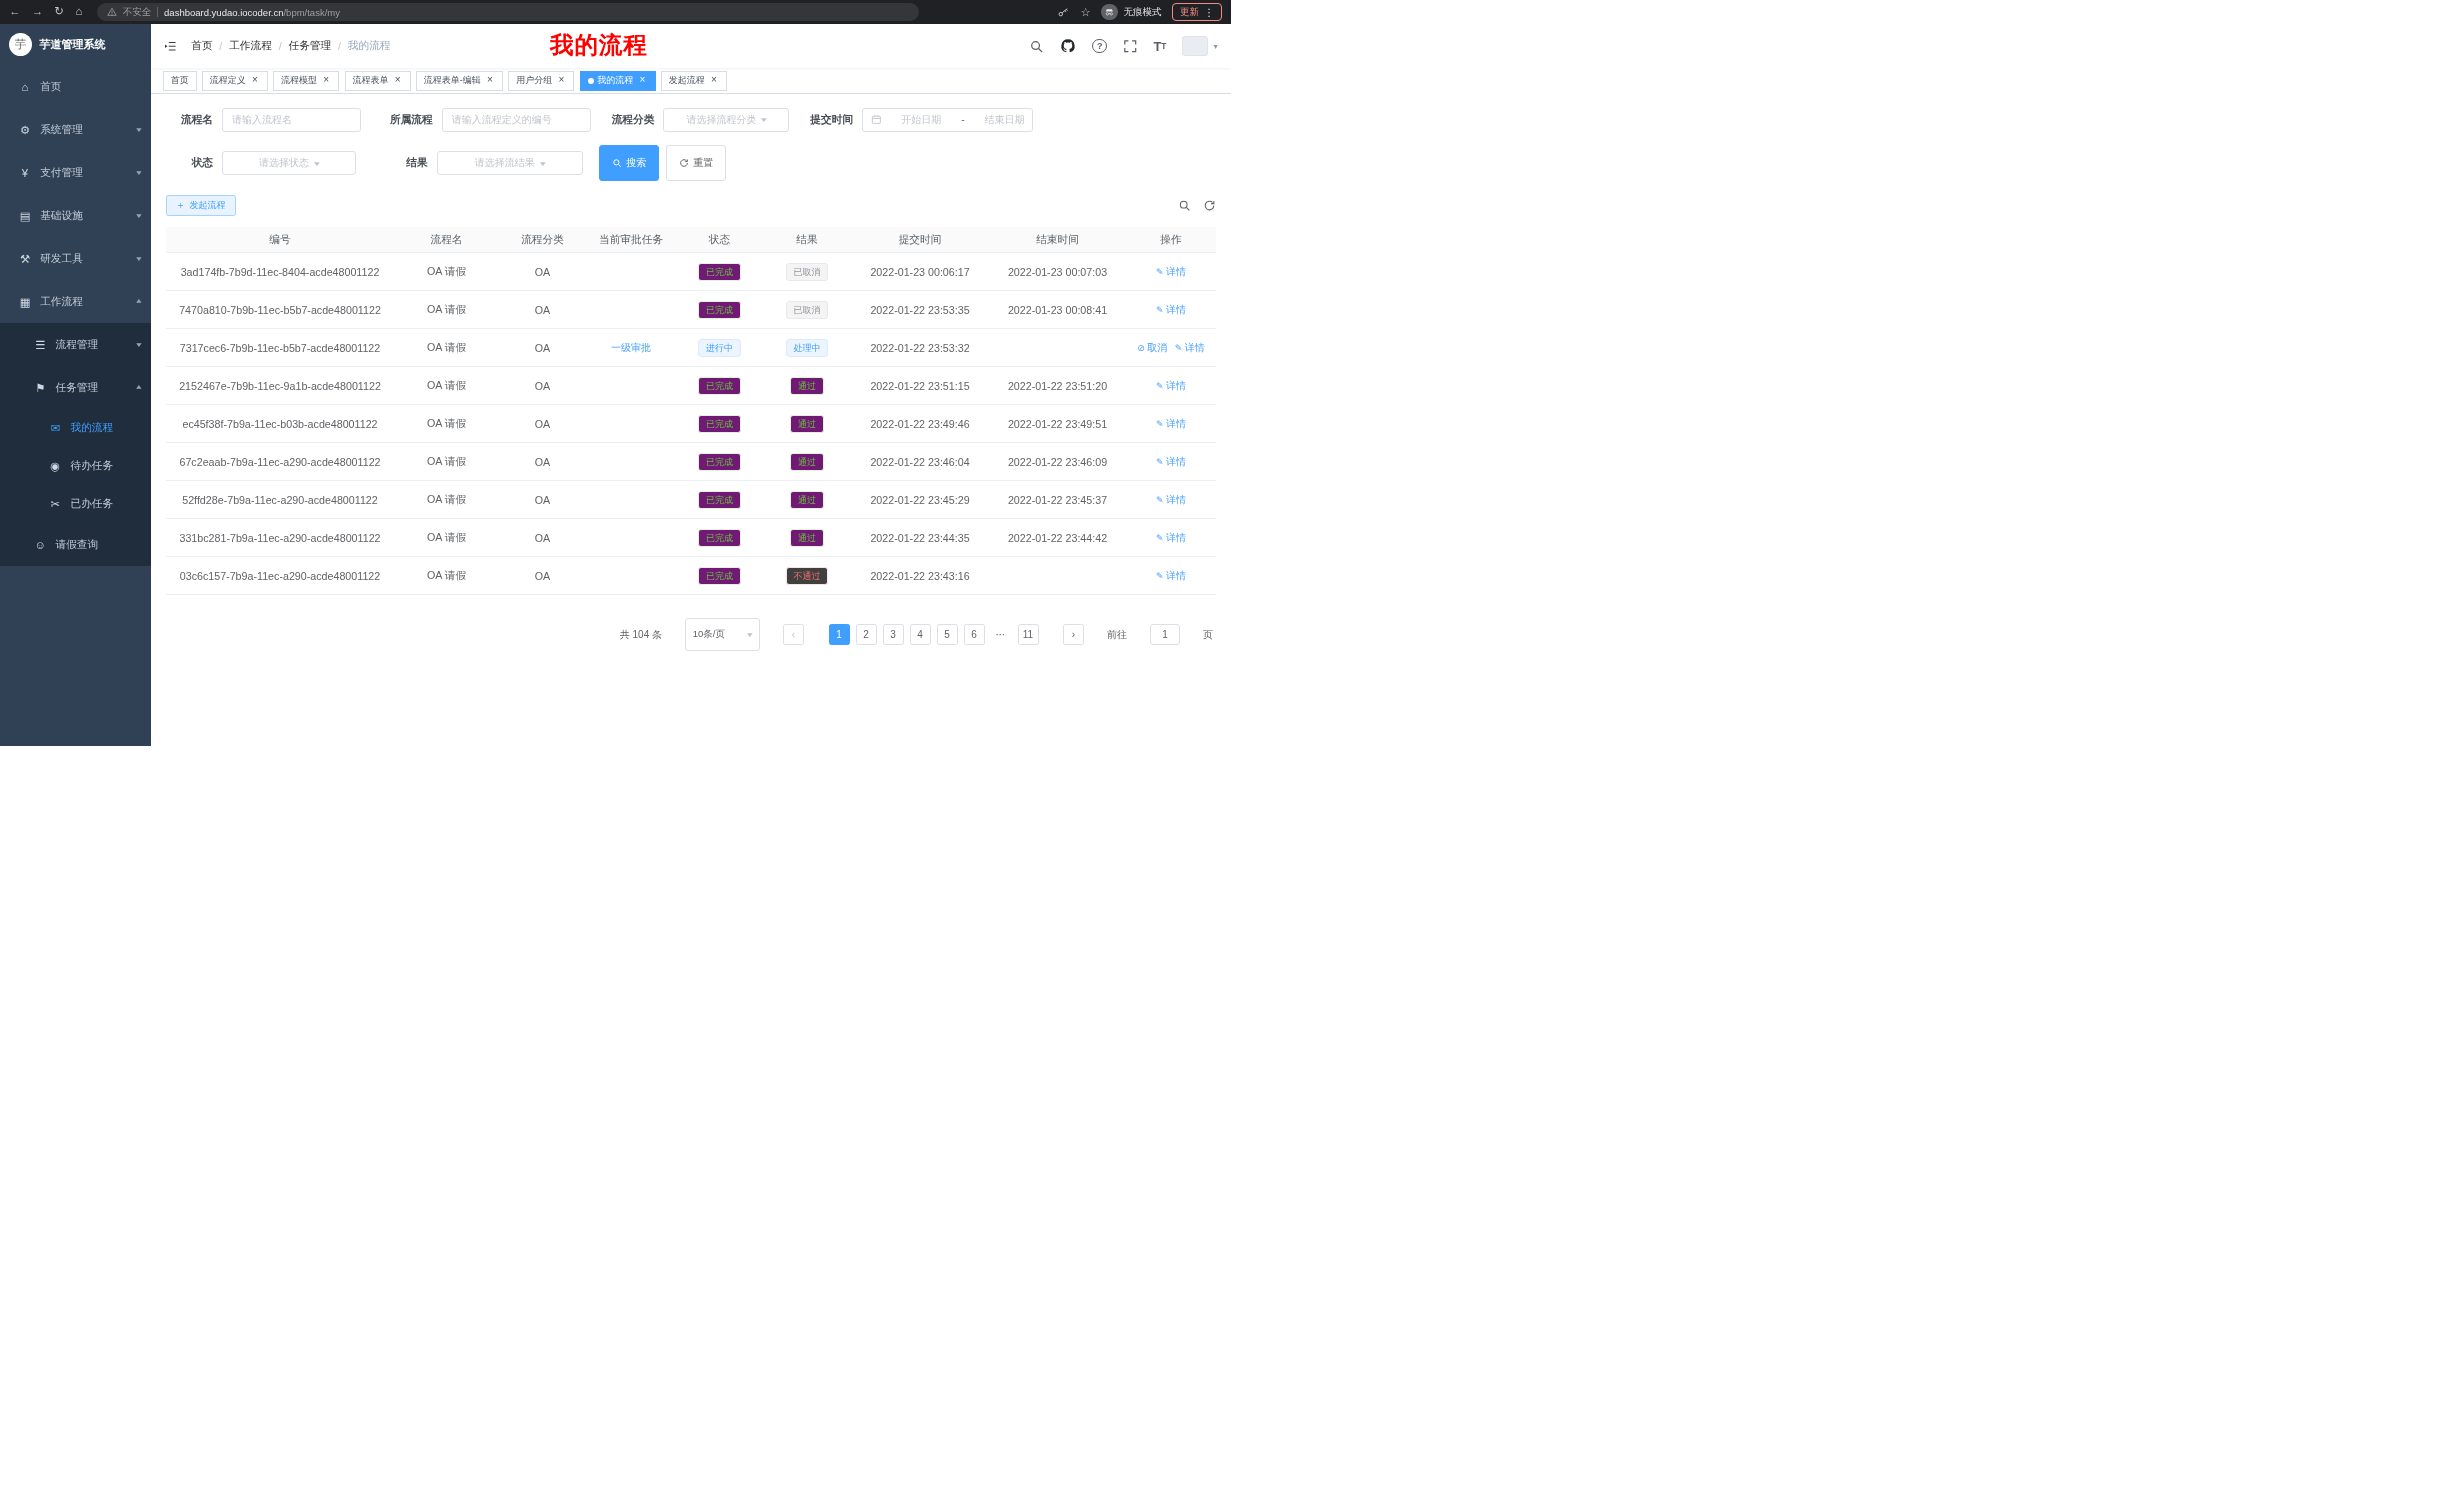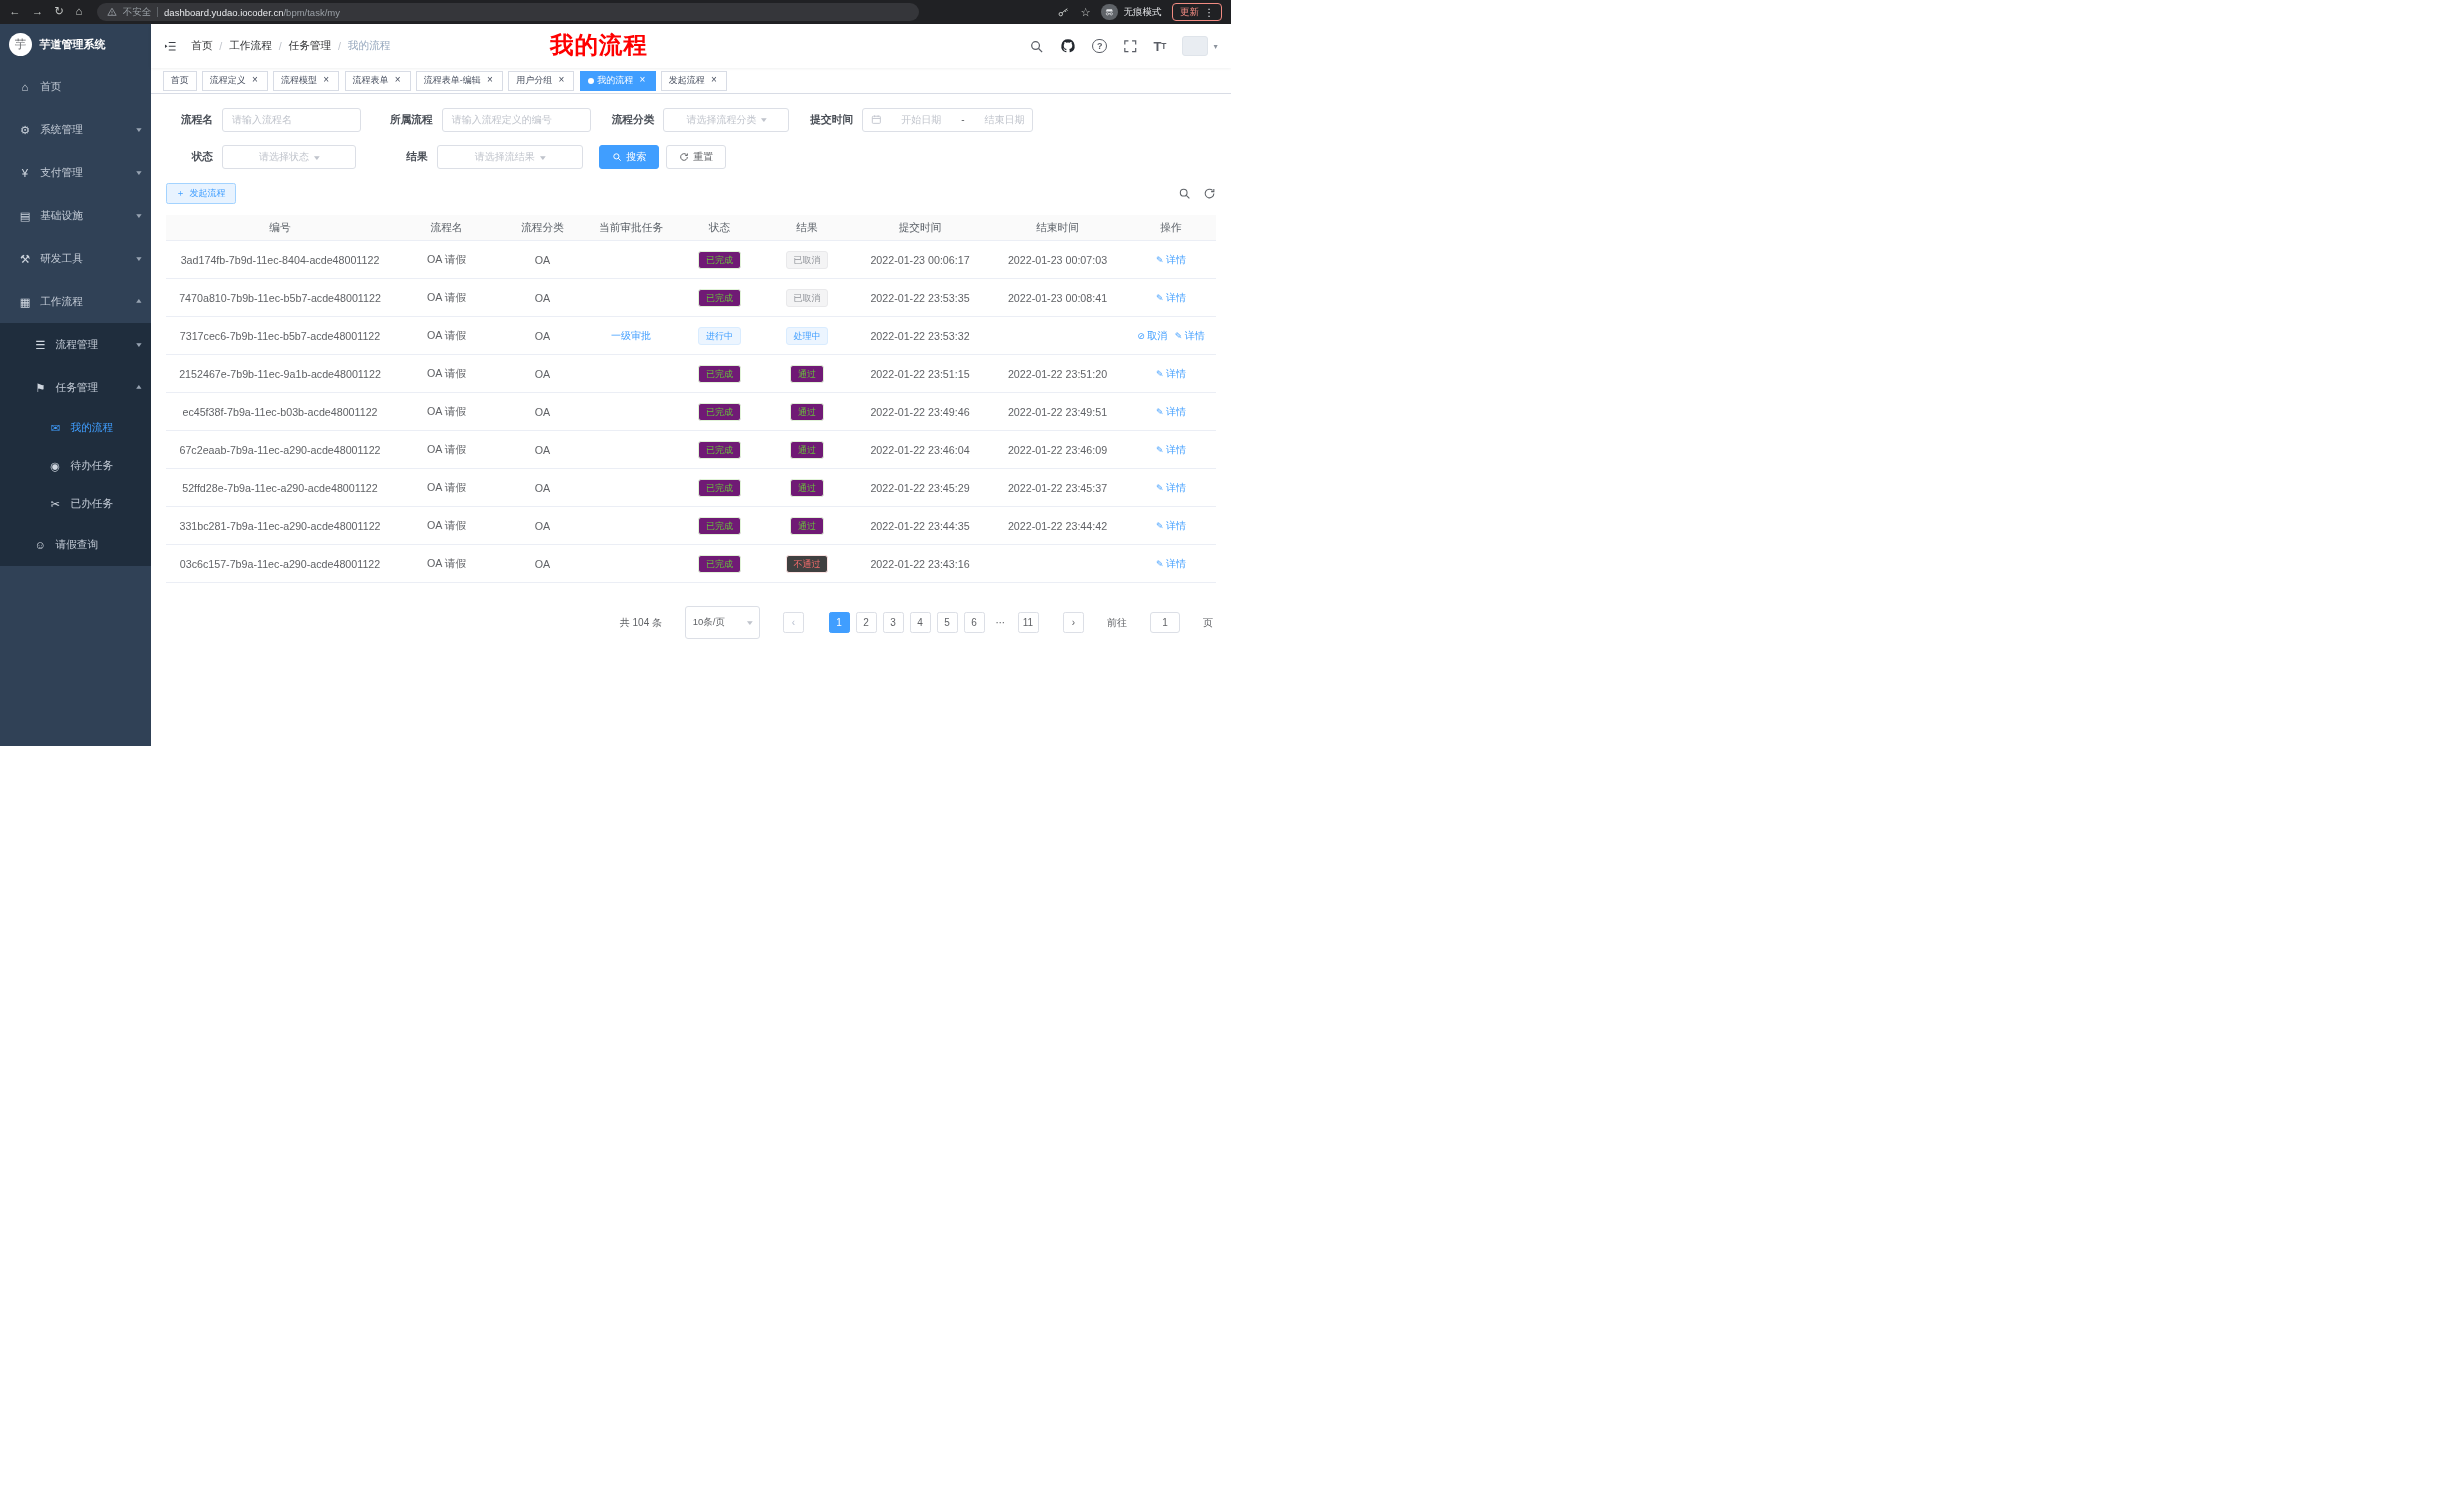--- a/index.html
+++ b/index.html
@@ -67,21 +67,21 @@
   .fitem{display:flex;align-items:center;margin-right:16.7px}
   .flabel{font-weight:700;color:#4a4f57;margin-right:9px;white-space:nowrap;text-align:right;display:inline-block}
   .lw1{width:47px}.lw2{width:55px}
   .finput{height:24px;border:0.8px solid #dcdfe6;border-radius:3px;padding:0 9px;font-size:10px;color:#606266;display:flex;align-items:center;background:#fff;cursor:text}
   .ph{color:#c0c4cc}
   .fselect{justify-content:center;cursor:pointer}
   .scaret{color:#c0c4cc;font-size:7.6px;transform:scaleX(1.5);margin-left:6px}
   .w-name{width:139px}.w-def{width:149px}.w-cat{width:126px}.w-status{width:134px}.w-result{width:146px}
   .frange{width:171px;justify-content:space-between;padding:0 7.6px;cursor:pointer}
   .rsep{color:#606266}
-  .btn{height:24px;border-radius:3px;padding:0 11.4px;font-size:10px;display:inline-flex;align-items:center;gap:4.6px;cursor:pointer;border:0.8px solid #dcdfe6;background:#fff;color:#606266}
+  .btn{height:36px;border-radius:3px;padding:0 11.4px;font-size:10px;display:inline-flex;align-items:center;gap:4.6px;cursor:pointer;border:0.8px solid #dcdfe6;background:#fff;color:#606266}
   .btn-primary{background:#409eff;border-color:#409eff;color:#fff}
   .btn + .btn{margin-left:7.6px}
   .btn-plain{background:#e8f3ff;border-color:#a3d3ff;color:#409eff;height:21px;padding:0 9px;font-size:9px;border-radius:2.3px}
 
   .toolbar{display:flex;align-items:center;margin:9px 0 0}
   .tool-right{margin-left:auto;display:flex;gap:12px;color:#5f6368;align-items:center}
   .tbtn{cursor:pointer;display:flex;align-items:center}
 
   table{width:100%;border-collapse:collapse;font-size:10.7px;table-layout:fixed;margin-top:10.7px}
   thead th{height:26px;background:#fafafa;color:#5c6269;font-weight:400;border-bottom:0.8px solid #ebeef5;text-align:center;font-size:10.7px}

